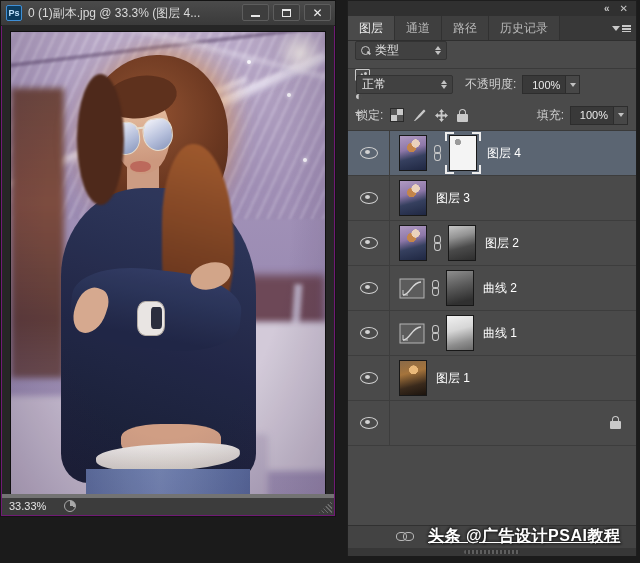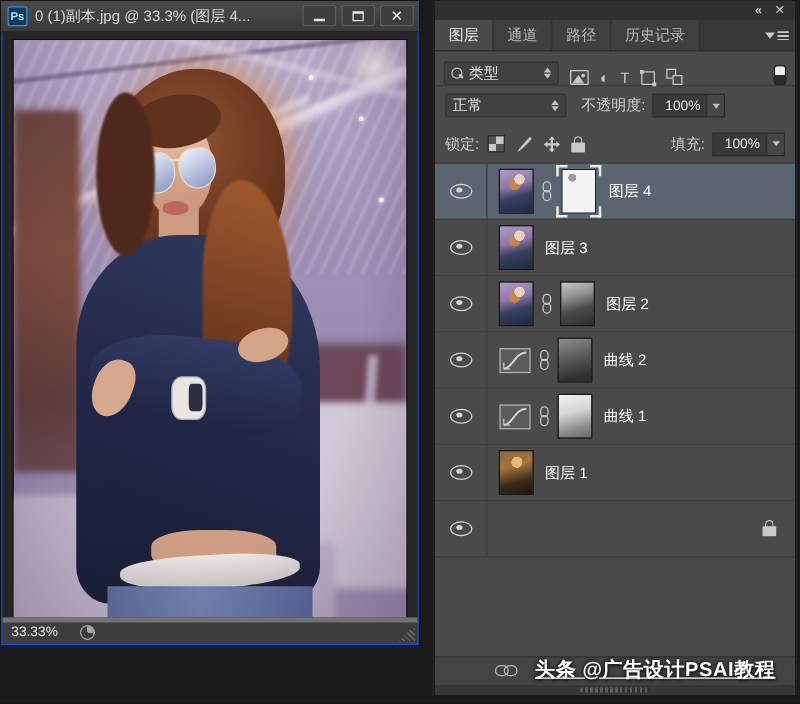--- a/index.html
+++ b/index.html
@@ -1,20 +1,20 @@
 <!DOCTYPE html>
 <html><head>
 <meta charset="utf-8">
 <style>
   html,body{margin:0;padding:0;background:#111;}
   .stage{position:relative;width:640px;height:563px;background:#1b1b1b;overflow:hidden;
          font-family:"Liberation Sans","DejaVu Sans",sans-serif;-webkit-font-smoothing:antialiased;}
 
   
-  .doc-window{position:absolute;left:0;top:0;width:336px;height:517px;background:#1d4ed8;
+  .doc-window{position:absolute;left:0;top:0;width:336px;height:517px;background:#701a75;
               border:1px solid #141414;box-sizing:border-box;}
   .titlebar{position:absolute;left:0;top:0;right:0;height:24px;
             background:linear-gradient(180deg,#4b4b4b,#3a3a3a);border-bottom:1px solid #222;}
   .ps-logo{position:absolute;left:5px;top:4px;width:16px;height:16px;background:#0b3b5e;
            border:1px solid #3f8fd6;border-radius:2px;color:#bfe1fb;font-size:9px;font-weight:bold;
            display:flex;align-items:center;justify-content:center;box-sizing:border-box;}
   .doc-title{position:absolute;left:27px;top:0;height:24px;line-height:24px;font-size:12px;color:#d9d9d9;
              white-space:nowrap;}
   .winbtns{position:absolute;right:4px;top:3px;display:flex;gap:4px;}
   .winbtn{width:27px;height:17px;background:#3e3e3e;border:1px solid #5d5d5d;border-radius:2px;
@@ -111,21 +111,21 @@
         border-bottom:1px solid #2f2f2f;box-sizing:border-box;}
   .tab{padding:0 11px;line-height:24px;font-size:12px;color:#b9b9b9;background:#3f3f3f;
        border-right:1px solid #313131;}
   .tab.active{background:#4a4a4a;color:#ececec;}
   .tab-spacer{flex:1;background:#383838;}
   .panel-menu{width:30px;display:flex;align-items:center;justify-content:center;gap:2px;background:#383838;}
   .pm-tri{width:0;height:0;border-left:4px solid transparent;border-right:4px solid transparent;border-top:5px solid #c9c9c9;}
   .pm-bars{width:9px;height:7px;background:repeating-linear-gradient(180deg,#c9c9c9 0 1.5px,transparent 1.5px 3px);}
 
   .filter-row{position:absolute;left:0;top:40px;right:0;height:28px;border-bottom:1px solid #3a3a3a;
-              display:flex;align-items:flex-end;gap:9px;padding:0 7px;box-sizing:border-box;}
+              display:flex;align-items:flex-start;gap:9px;padding:0 7px;box-sizing:border-box;flex-direction:column;}
   .combo{height:19px;background:#414141;border:1px solid #333;border-radius:2px;display:flex;
          align-items:center;gap:5px;padding:0 5px;box-sizing:border-box;color:#e2e2e2;font-size:12px;}
   .kind-combo{width:92px;}
   .search-icon{width:7px;height:7px;border:1.5px solid #c9c9c9;border-radius:50%;position:relative;flex:none;}
   .search-icon::after{content:"";position:absolute;left:5px;top:5px;width:4px;height:1.5px;background:#c9c9c9;transform:rotate(45deg);}
   .updown{margin-left:auto;display:flex;flex-direction:column;gap:1px;align-items:center;}
   .tri-up{width:0;height:0;border-left:3.5px solid transparent;border-right:3.5px solid transparent;border-bottom:4px solid #c2c2c2;}
   .tri-dn{width:0;height:0;border-left:3.5px solid transparent;border-right:3.5px solid transparent;border-top:4px solid #c2c2c2;}
   .ficon{color:#cacaca;font-size:12px;line-height:1;display:flex;align-items:center;justify-content:center;}
   .img-icon{width:15px;height:12px;border:1px solid #c9c9c9;border-radius:1px;position:relative;box-sizing:border-box;overflow:hidden;}

